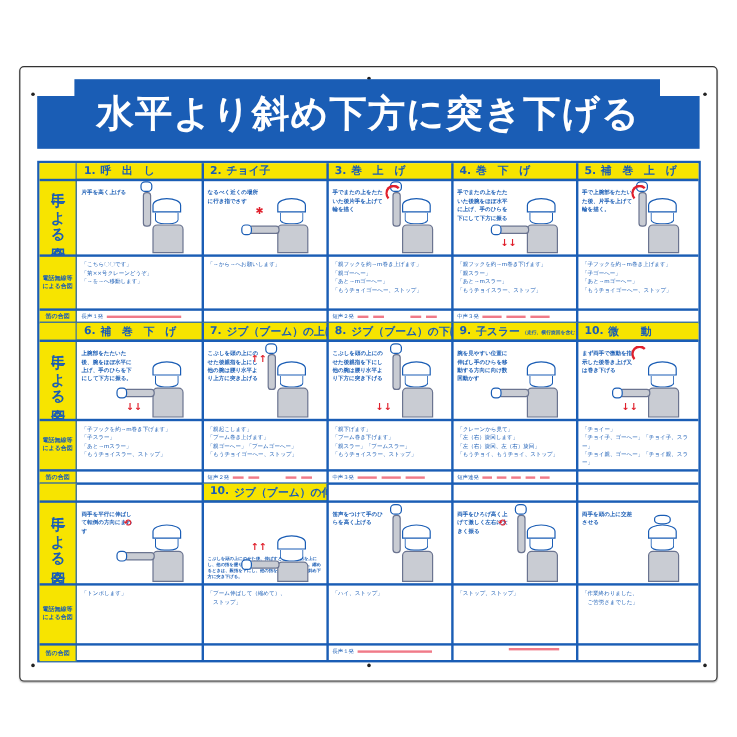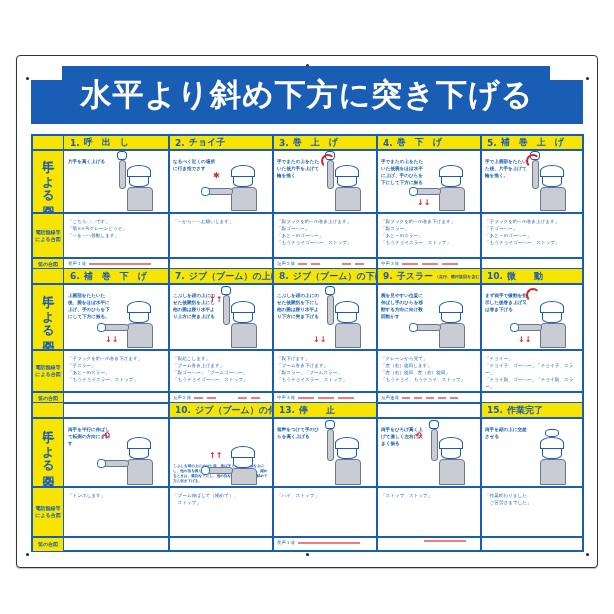--- a/index.html
+++ b/index.html
@@ -461,24 +461,20 @@
       <div class="radio-text">
         <div>「ブーム伸ばして（縮めて）、</div>
         <div>　ストップ」</div>
       </div>
     </div>
     <div class="cell" style="left: 136px; top: 401px; width: 104px; height: 14px;">
       <div class="horn">
         <span></span>
       </div>
     </div>
-    <div class="cell hdr" style="left: 240px; top: 267px; width: 104px; height: 15px;">
-      <span style="margin-right: 4px;">13.</span>
-      <span>停　　止</span>
-    </div>
     <div class="cell" style="left: 240px; top: 282px; width: 104px; height: 69px;">
       <div class="desc" style="width: 44px;">笛声をつけて手のひらを高く上げる</div>
       <div class="fig" style="right: 6px; bottom: 2px; width: 46px; height: 63px;">
         <div class="body" style="left: 10px; bottom: 0px; width: 26px; height: 26px;"></div>
         <div class="face" style="left: 12px; bottom: 26px; width: 20px; height: 10px;"></div>
         <div class="helmet" style="left: 10px; bottom: 36px; width: 24px; height: 12px;"></div>
         <div class="arm" style="left: 2px; bottom: 24px; width: 7px; height: 32px;"></div>
         <div class="hand" style="left: 0px; bottom: 56px; width: 10px; height: 9px;"></div>
       </div>
     </div>
@@ -512,24 +508,20 @@
       </div>
     </div>
     <div class="cell" style="left: 344px; top: 401px; width: 104px; height: 14px;">
       <div class="horn">
         <span></span>
         <span style="display: inline-flex; align-items: center; gap: 4px; margin-left: 40px;">
           <span class="horn-line" style="width: 42px;"></span>
         </span>
       </div>
     </div>
-    <div class="cell hdr" style="left: 448px; top: 267px; width: 101px; height: 15px;">
-      <span style="margin-right: 4px;">15.</span>
-      <span>作業完了</span>
-    </div>
     <div class="cell" style="left: 448px; top: 282px; width: 101px; height: 69px;">
       <div class="desc" style="width: 42px;">両手を頭の上に交差させる</div>
       <div class="fig" style="right: 6px; bottom: 2px; width: 46px; height: 63px;">
         <div class="body" style="left: 10px; bottom: 0px; width: 26px; height: 26px;"></div>
         <div class="face" style="left: 12px; bottom: 26px; width: 20px; height: 10px;"></div>
         <div class="helmet" style="left: 10px; bottom: 36px; width: 24px; height: 12px;"></div>
         <div class="hand" style="left: 15px; bottom: 48px; width: 14px; height: 8px;"></div>
       </div>
     </div>
     <div class="cell" style="left: 448px; top: 351px; width: 101px; height: 50px;">

